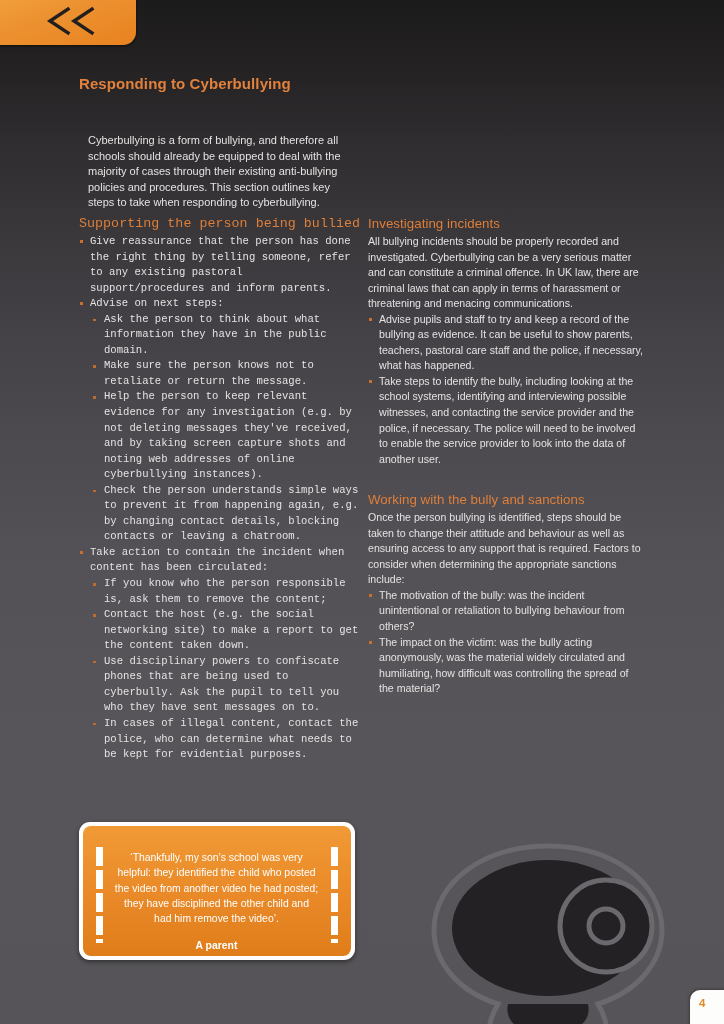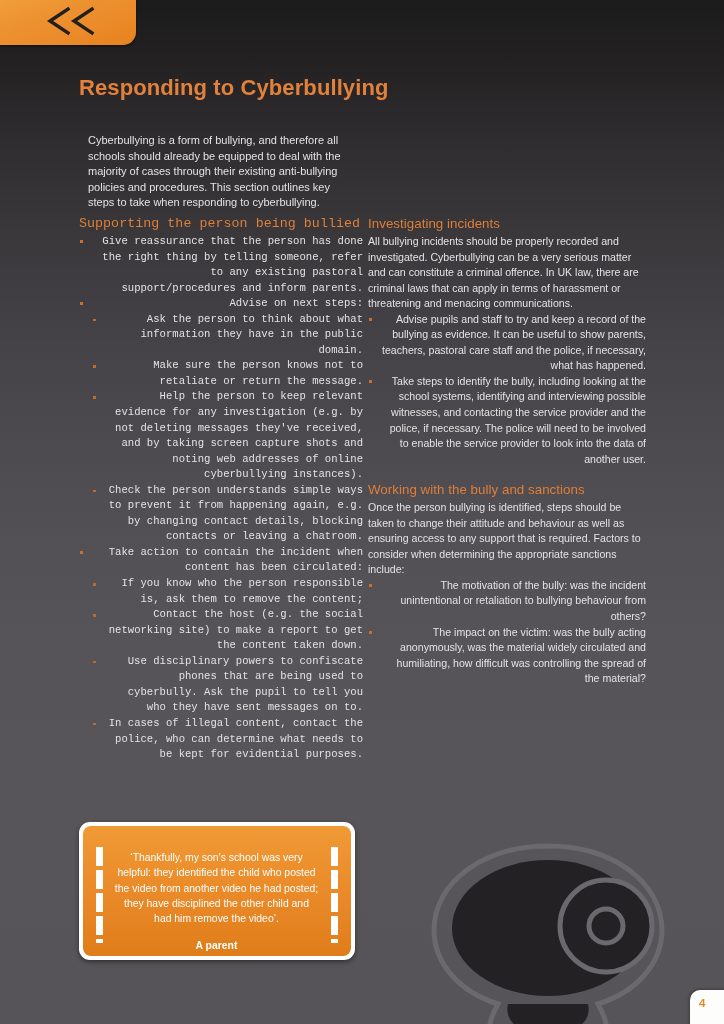--- a/index.html
+++ b/index.html
@@ -65,21 +65,21 @@
     display:block;
     width:56px;
     height:30px;
   }
 
   
   #title {
     position:absolute;
     left:79px;
     top:75px;
-    font-size:22px;
+    font-size:15px;
     color:#e2813c;
     letter-spacing:.1px;
     white-space:nowrap;
   }
 
   #intro {
     position:absolute;
     left:88px;
     top:118px;
     width:266px;
@@ -101,37 +101,36 @@
   #col-left  { left:79px;  width:284px;font-family:Liberation Mono, monospace; }
   #col-right { left:368px; width:278px; }
 
   .sec-head {
     font-size:13.3px;
     color:#df7f39;
     line-height:18px;
     margin-bottom:1px;
     letter-spacing:.05px;
   }
-  #col-right .sec-head.later { margin-top:14px; }
+  #col-right .sec-head.later { margin-top:24px; }
 
   .para {
     font-size:10.6px;
     line-height:15.55px;
     color:#e4e2e2;
   }
   .para.spaced { margin-top:16px; }
 
   ul.lvl1 { list-style:none; margin:0; padding:0; }
   ul.lvl1 > li {
     position:relative;
     padding-left:11px;
     font-size:10.6px;
     line-height:15.55px;
     color:#e4e2e2;
-    text-align:right;
   }
   ul.lvl1 > li::before {
     content:"";
     position:absolute;
     left:1px; top:6px;
     width:3px; height:3px;
     background:#c9702f;
   }
 
   ul.lvl2 { list-style:none; margin:0 0 0 0; padding:0; }

